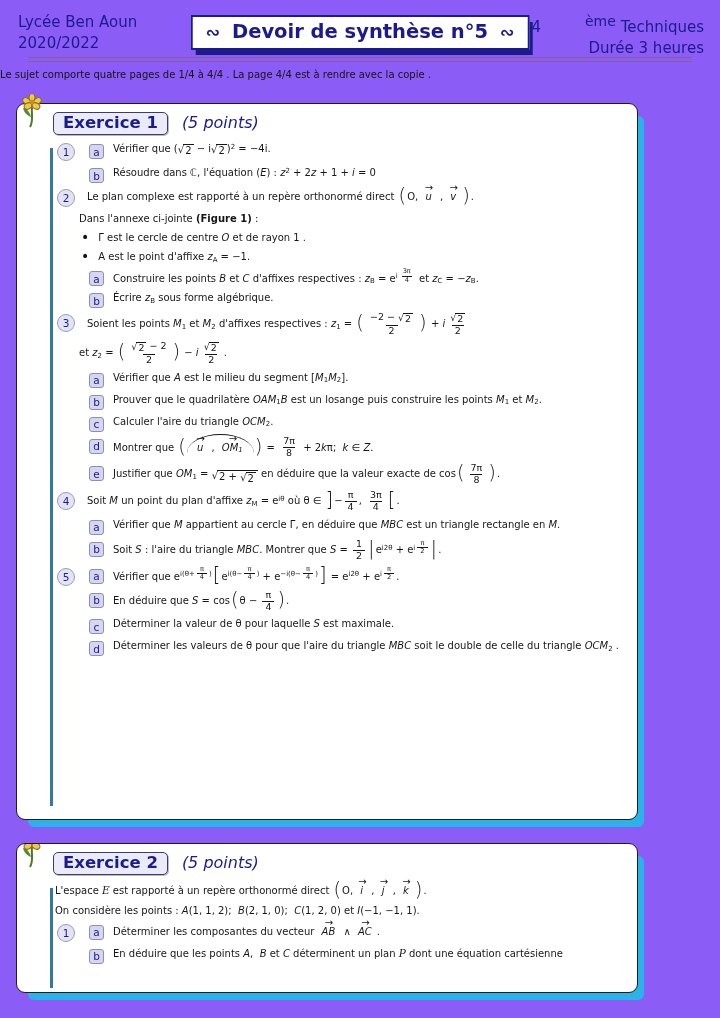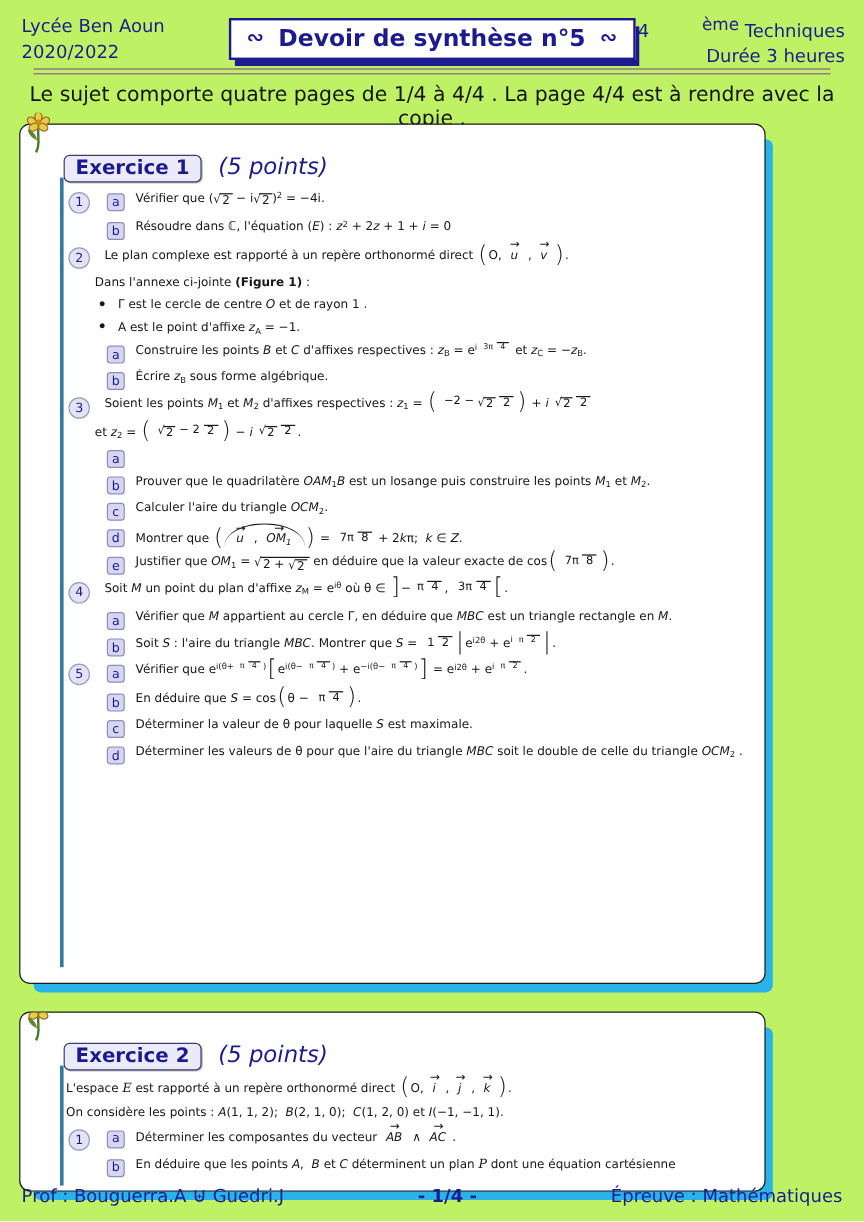--- a/index.html
+++ b/index.html
@@ -2,48 +2,48 @@
 <html style="--navy: #1b1b8f; --cyan: #2ab3e8; --rule-purple: #8a5c8f; --rule-blue: #33789e; --ink: #161616; --label-bg: #eaeaf8; --label-border: #3c3c70; --circ-bg: #e3e3f4; --circ-border: #9a9ac4; --badge-bg: #d6d6f0; --badge-border: #8d8dbd;"><head>
 <meta charset="utf-8">
 <style>
   :root{
     --navy:#1b1b8f; --cyan:#2ab3e8; --rule-purple:#8a5c8f; --rule-blue:#33789e;
     --ink:#161616; --label-bg:#eaeaf8; --label-border:#3c3c70;
     --circ-bg:#e3e3f4; --circ-border:#9a9ac4; --badge-bg:#d6d6f0; --badge-border:#8d8dbd;
   }
   *{box-sizing:border-box; margin:0; padding:0;}
   body{background:#fff; font-family:"DejaVu Sans","Liberation Sans",sans-serif;}
-  .page{position:relative; width:720px; height:1018px; background:#bef264; overflow:hidden; color:var(--ink);}
+  .page{position:relative; width:720px; height:1018px; background:#8b5cf6; overflow:hidden; color:var(--ink);}
 
   
   .hdr-left{position:absolute; left:18px; top:12px; color:var(--navy); font-size:15px; line-height:1.4;}
   .hdr-right{position:absolute; right:16px; top:12px; color:var(--navy); font-size:15px; line-height:1.4; text-align:right;}
   .hdr-right sup{font-size:14px;margin-left:44px;}
   .title-box{position:absolute; left:50%; transform:translateX(-50%); top:15px; background:#fff;
     border:2px solid var(--navy); box-shadow:4px 6px 0 -1px var(--navy);
     padding:3px 13px 5px; display:flex; align-items:center; gap:12px; white-space:nowrap;}
   .title-text{color:var(--navy); font-weight:bold; font-size:19.5px;}
   .orn{color:var(--navy); font-size:17px; font-weight:bold;}
   .dbl-rule{position:absolute; top:57px; left:28px; right:28px; height:4.5px;
     border-top:1.5px solid var(--rule-purple); border-bottom:1.5px solid var(--rule-purple);}
-  .notice{position:absolute; top:69px; left:0; right:0; text-align:center; font-size:17px; color:#141414;}
+  .notice{position:absolute; top:69px; left:0; right:0; font-size:10px; color:#141414;}
 
   
   .exbox{position:absolute; left:16px; width:622px; background:#fff;
     border:1.6px solid #1c1c1c; border-radius:9px; box-shadow:9px 10px 0 -3px var(--cyan);
-    padding:23px 12px 4px 12px;}
+    padding:7px 12px 4px 12px;}
   #ex1-box{top:103px; height:717px;}
   #ex2-box{top:843px; height:150px; overflow:hidden;}
   .vrule{position:absolute; left:33px; top:44px; bottom:13px; width:2.5px; background:var(--rule-blue);}
   #ex2-box .vrule{bottom:4px;}
   .flower{position:absolute; left:3px; top:-10px;}
   .exhead{display:flex; align-items:baseline; gap:14px; margin:1px 0 5px 24px;}
   .exlabel{background:var(--label-bg); border:1.6px solid var(--label-border); border-radius:5px;
     padding:0 9px 2px; color:var(--navy); font-weight:bold; font-size:16.5px; box-shadow:1px 1px 0 #bbb;}
-  .expoints{font-style:italic; color:var(--navy); font-size:19px;}
+  .expoints{font-style:italic; color:var(--navy); font-size:16px;}
 
   
   .line{display:flex; align-items:flex-start; margin:3px 0;}
   .ln-num{margin-left:28px;}
   .ln-badge{margin-left:60px;}
   .ln-bullet{margin-left:52px;}
   .ln-cont{margin-left:50px;}
   .ln-intro{margin-left:26px;text-align:center;}
   .numc{flex:none; width:18px; height:18px; border-radius:50%; background:var(--circ-bg);
     border:1px solid var(--circ-border); color:var(--navy); font-size:10.5px;
@@ -54,21 +54,21 @@
   .ln-num .bdg{margin-left:2px;}
   .blt{flex:none; margin:0 9px 0 0; font-size:14px;}
   .ltext{font-size:10px; line-height:1.5; padding-top:1px;}
 
   
   .it{font-style:italic;}
   .bf{font-weight:bold;}
   .scr{font-family:"DejaVu Serif","Liberation Serif",serif; font-style:italic; font-size:1.05em;}
   .sp{display:inline-block; vertical-align:0.5em; font-size:0.7em; line-height:1;}
   .sb{display:inline-block; vertical-align:-0.25em; font-size:0.7em; line-height:1;}
-  .frac{display:inline-flex; flex-direction:row; align-items:center; vertical-align:middle;
+  .frac{display:inline-flex; flex-direction:column; align-items:center; vertical-align:middle;
     line-height:1.15; font-size:0.95em; margin:0 2px;}
   .fn{padding:0 3px;}
   .fd{border-top:1.3px solid currentColor; padding:0 3px;}
   .sp .frac{font-size:0.95em; vertical-align:middle;}
   .sqrt{display:inline-flex; align-items:stretch; vertical-align:-1px;}
   .rsym{line-height:1.15;}
   .rbar{border-top:1.4px solid currentColor; padding:0 2px; line-height:1.15; margin-left:-1px;}
   .vec{display:inline-block; position:relative; font-style:italic; margin:0 3px 0 2px; padding:2px 2px 0;}
   .vec::after{content:"→"; position:absolute; top:-7px; left:0; right:0; text-align:center;
     font-size:10px; font-style:normal; letter-spacing:-1px;}
@@ -194,20 +194,21 @@
             </span><span class="big">)</span> − <span class="it">i</span><span class="frac">
               <span class="fn"><span class="sqrt">
                   <span class="rsym">√</span>
                   <span class="rbar">2</span>
                 </span></span>
               <span class="fd">2</span>
             </span>.</span>
         </div>
         <div class="line ln-badge">
           <span class="bdg">a</span>
+          <span class="ltext">Vérifier que <span class="it">A</span> est le milieu du segment [<span class="it">M</span><span class="sb">1</span><span class="it">M</span><span class="sb">2</span>].</span>
         </div>
         <div class="line ln-badge">
           <span class="bdg">b</span>
           <span class="ltext">Prouver que le quadrilatère <span class="it">OAM</span><span class="sb">1</span><span class="it">B</span> est un losange puis construire les points <span class="it">M</span><span class="sb">1</span> et <span class="it">M</span><span class="sb">2</span>.</span>
         </div>
         <div class="line ln-badge">
           <span class="bdg">c</span>
           <span class="ltext">Calculer l'aire du triangle <span class="it">OCM</span><span class="sb">2</span>.</span>
         </div>
         <div class="line ln-badge">
@@ -319,23 +320,14 @@
           <span class="bdg">a</span>
           <span class="ltext">Déterminer les composantes du vecteur <span class="vec">AB</span> ∧ <span class="vec">AC</span>.</span>
         </div>
         <div class="line ln-badge">
           <span class="bdg">b</span>
           <span class="ltext">En déduire que les points <span class="it">A</span>, &nbsp;<span class="it">B</span> et <span class="it">C</span> déterminent un plan <span class="scr">P</span> dont une équation cartésienne</span>
         </div>
       </div>
   </div>
 
-  <div class="footer">
-    <div>
-      <span>Prof : Bouguerra.A</span>
-      <span class="usep">⊎</span>
-      <span>Guedri.J</span>
-    </div>
-    <div class="pg">- 1/4 -</div>
-    <div>Épreuve : Mathématiques</div>
-  </div>
 
 </div>
 
 </body></html>

